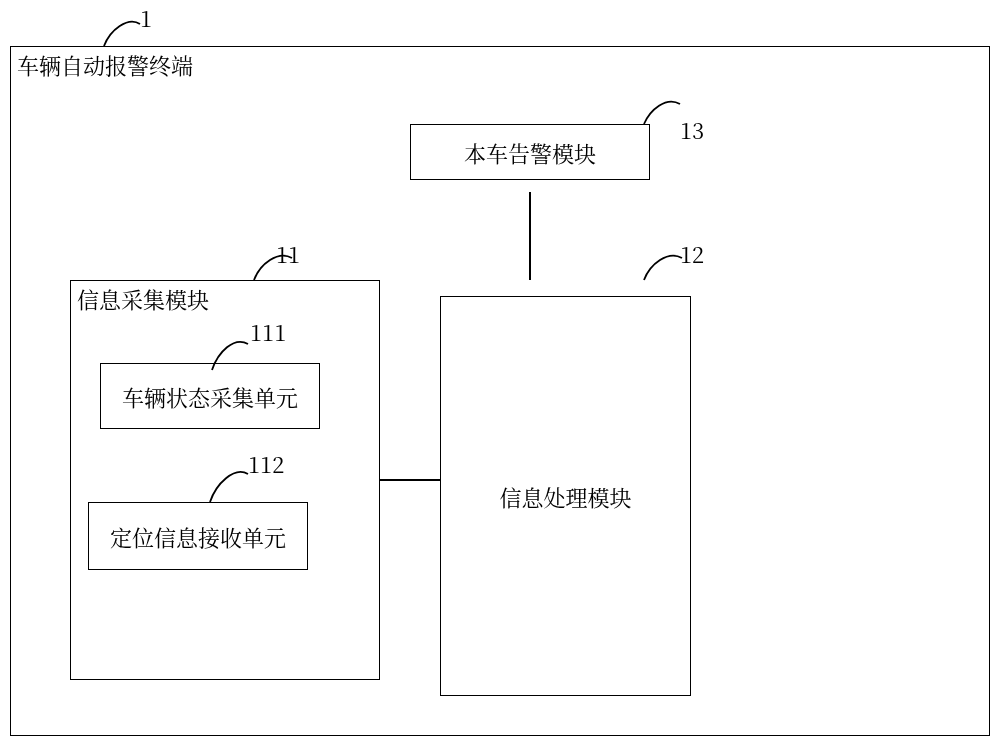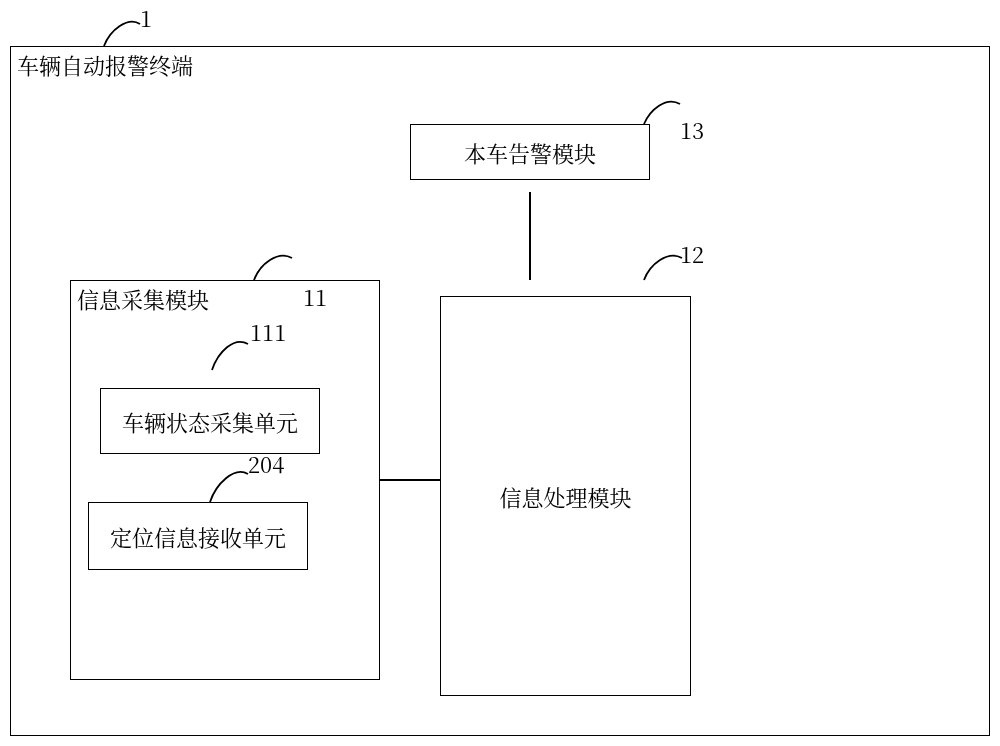--- a/index.html
+++ b/index.html
@@ -67,37 +67,37 @@
     <div class="label-c">本车告警模块</div>
   </div>
   <span class="refnum" style="left:680px; top:82px;margin-top:32px;">13</span>
   <svg class="lead" style="left:640px; top:92px; width:48px; height:36px;" viewBox="0 0 48 36">
     <path d="M4 32 C 10 18, 26 4, 40 12" stroke="#000" stroke-width="1.8" fill="none"></path>
   </svg>
 
   <div class="box" style="left:70px; top:280px; width:310px; height:400px;">
     <span class="label-tl">信息采集模块</span>
   </div>
-  <span class="refnum" style="left:303px; top:238px;margin-top:43px;">11</span>
+  <span class="refnum" style="left:276px; top:238px;">11</span>
   <svg class="lead" style="left:250px; top:246px; width:50px; height:38px;" viewBox="0 0 50 38">
     <path d="M4 34 C 10 18, 28 4, 42 12" stroke="#000" stroke-width="1.8" fill="none"></path>
   </svg>
 
-  <div class="box" style="left:100px; top:388px; width:220px; height:66px;">
+  <div class="box" style="left:100px; top:363px; width:220px; height:66px;">
     <div class="label-c">车辆状态采集单元</div>
   </div>
   <span class="refnum" style="left:250px; top:316px;">111</span>
   <svg class="lead" style="left:208px; top:330px; width:48px; height:44px;" viewBox="0 0 48 44">
     <path d="M4 40 C 10 22, 26 6, 40 14" stroke="#000" stroke-width="1.8" fill="none"></path>
   </svg>
 
   <div class="box" style="left:88px; top:502px; width:220px; height:68px;">
     <div class="label-c">定位信息接收单元</div>
   </div>
-  <span class="refnum" style="left:248px; top:448px;">204</span>
+  <span class="refnum" style="left:248px; top:448px;">112</span>
   <svg class="lead" style="left:206px; top:460px; width:50px; height:46px;" viewBox="0 0 50 46">
     <path d="M4 42 C 10 24, 28 6, 42 14" stroke="#000" stroke-width="1.8" fill="none"></path>
   </svg>
 
   <div class="box" style="left:440px; top:296px; width:251px; height:400px;">
     <div class="label-c">信息处理模块</div>
   </div>
   <span class="refnum" style="left:680px; top:238px;">12</span>
   <svg class="lead" style="left:640px; top:246px; width:50px; height:38px;" viewBox="0 0 50 38">
     <path d="M4 34 C 10 18, 28 4, 42 12" stroke="#000" stroke-width="1.8" fill="none"></path>

